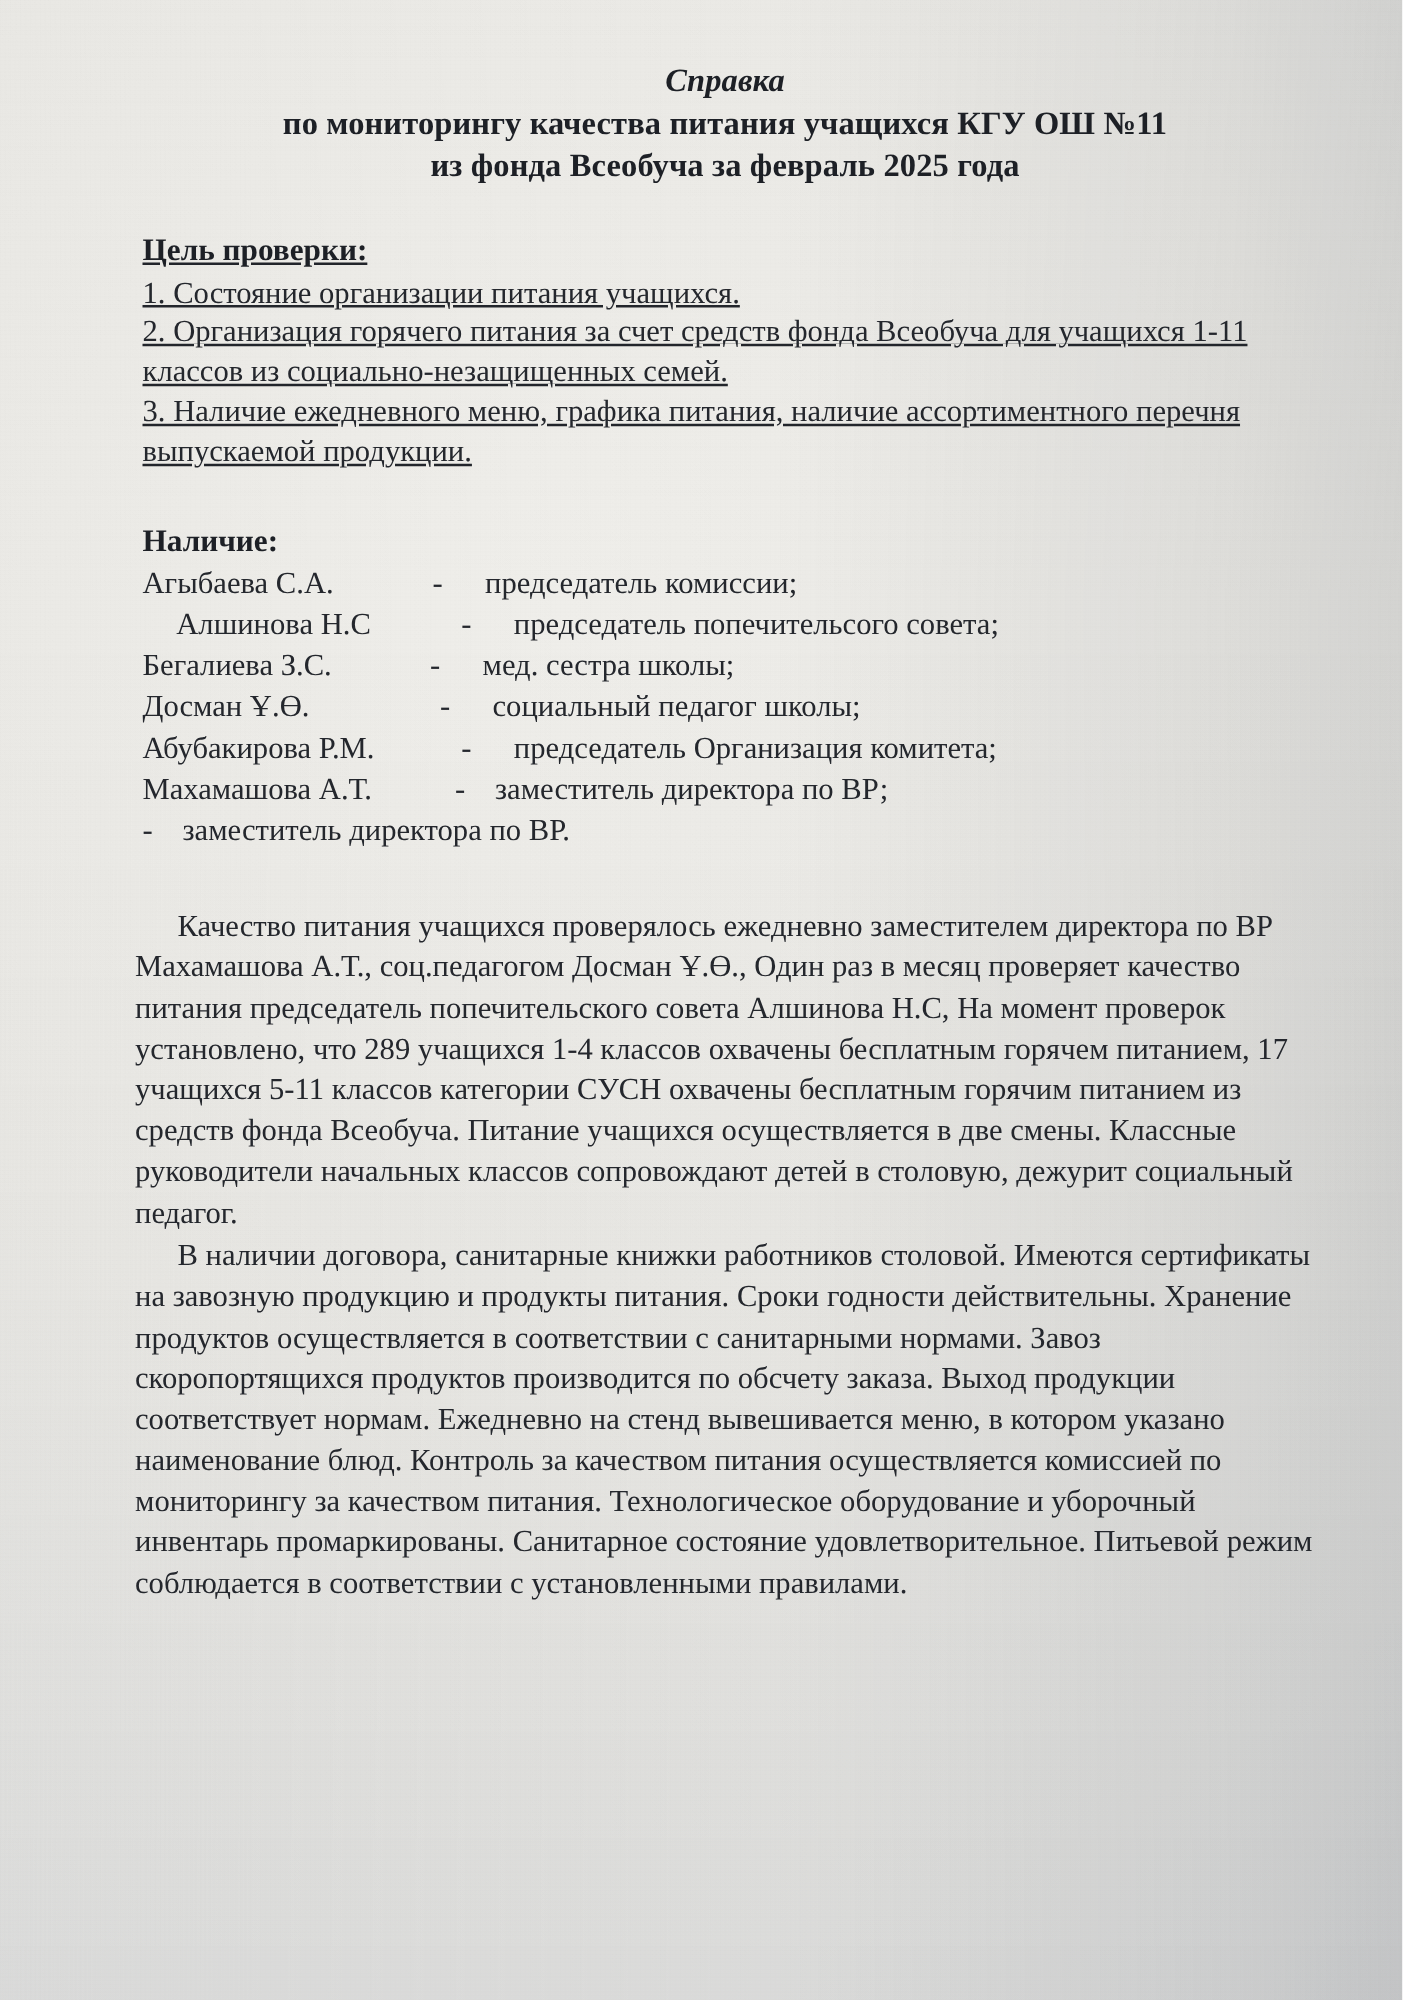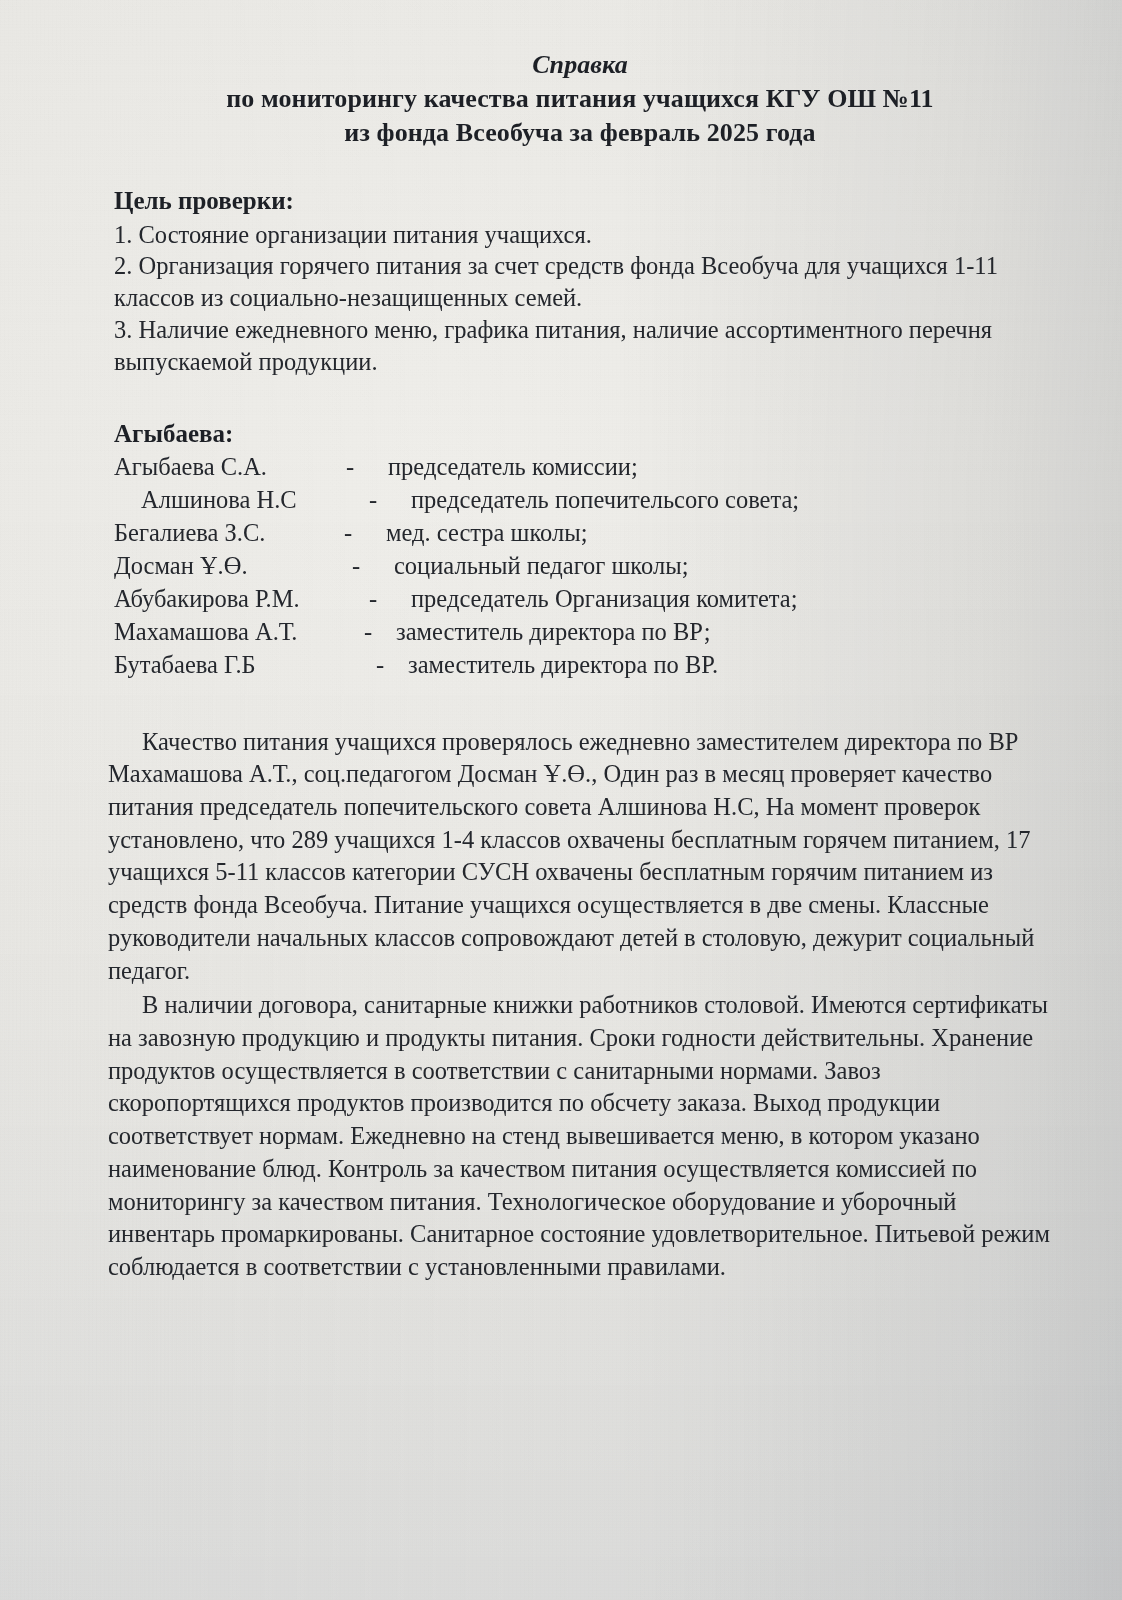--- a/index.html
+++ b/index.html
@@ -62,20 +62,21 @@
     margin-top: 36px;
     font-size: 24px;
     line-height: 1.2;
     padding-left: 14px;
     color: #23262c;
   }
 
   .section {
     margin-top: 36px;
     padding-left: 14px;
+    text-decoration: underline;
   }
   .section-heading {
     font-weight: bold;
     font-size: 25px;
     line-height: 1.25;
     margin-bottom: 2px;
     color: #1d2026;
   }
   .purpose-list {
     font-size: 24.5px;
@@ -142,21 +143,21 @@
     <div class="section">
       <div class="section-heading">Цель проверки:</div>
       <div class="purpose-list">
         <p class="purpose-item">1. Состояние организации питания учащихся.</p>
         <p class="purpose-item">2. Организация горячего питания за счет средств фонда Всеобуча для учащихся 1-11 классов из социально-незащищенных семей.</p>
         <p class="purpose-item">3. Наличие ежедневного меню, графика питания, наличие ассортиментного перечня выпускаемой продукции.</p>
       </div>
     </div>
 
     <div class="commission">
-      <div class="section-heading">Агыбаева:</div>
+      <div class="section-heading">Наличие:</div>
       <div class="commission-list">
 
         <div class="member-row m0">
           <span class="member-name">Агыбаева С.А.</span>
           <span class="member-dash">-</span>
           <span class="member-role">председатель комиссии;</span>
         </div>
 
         <div class="member-row m1">
           <span class="member-name">Алшинова Н.С</span>
@@ -182,21 +183,20 @@
           <span class="member-role">председатель Организация комитета;</span>
         </div>
 
         <div class="member-row m5">
           <span class="member-name">Махамашова А.Т.</span>
           <span class="member-dash">-</span>
           <span class="member-role">заместитель директора по ВР;</span>
         </div>
 
         <div class="member-row m6">
-          <span class="member-name">Бутабаева Г.Б</span>
           <span class="member-dash">-</span>
           <span class="member-role">заместитель директора по ВР.</span>
         </div>
 
       </div>
     </div>
 
     <div class="body-block">
       <p class="body-paragraph"><span class="indent"></span><span>Качество питания учащихся проверялось ежедневно заместителем директора по ВР Махамашова А.Т.,  соц.педагогом  Досман Ұ.Ө., Один раз в месяц проверяет качество питания председатель попечительского совета Алшинова Н.С, На момент проверок установлено, что  289 учащихся 1-4 классов охвачены бесплатным горячем питанием, 17 учащихся 5-11 классов категории СУСН охвачены бесплатным горячим питанием из средств фонда Всеобуча. Питание учащихся осуществляется в две смены. Классные руководители начальных классов сопровождают детей в столовую, дежурит социальный педагог.</span></p>
       <p class="body-paragraph"><span class="indent"></span><span>В наличии договора, санитарные книжки работников столовой. Имеются сертификаты на завозную продукцию и продукты питания. Сроки годности действительны. Хранение продуктов осуществляется в соответствии с санитарными нормами. Завоз скоропортящихся продуктов производится по обсчету заказа. Выход продукции соответствует нормам. Ежедневно на стенд вывешивается меню, в котором указано наименование блюд. Контроль за качеством питания осуществляется комиссией по мониторингу за качеством питания. Технологическое оборудование и уборочный инвентарь промаркированы. Санитарное состояние удовлетворительное. Питьевой режим соблюдается в соответствии с установленными правилами.</span></p>

